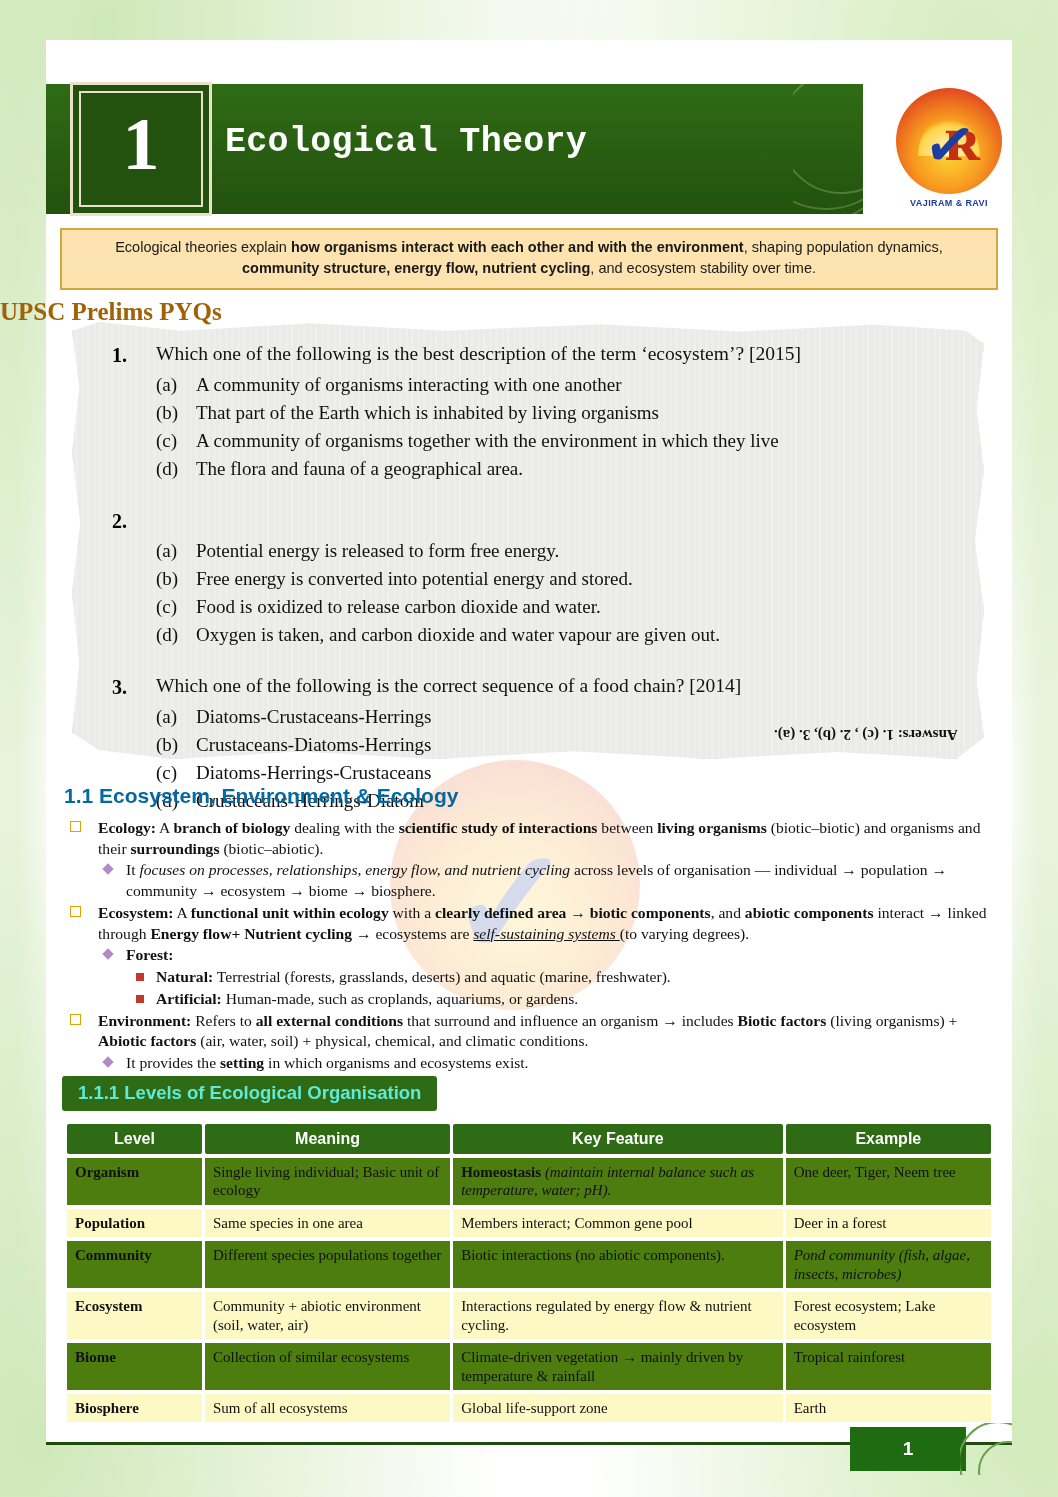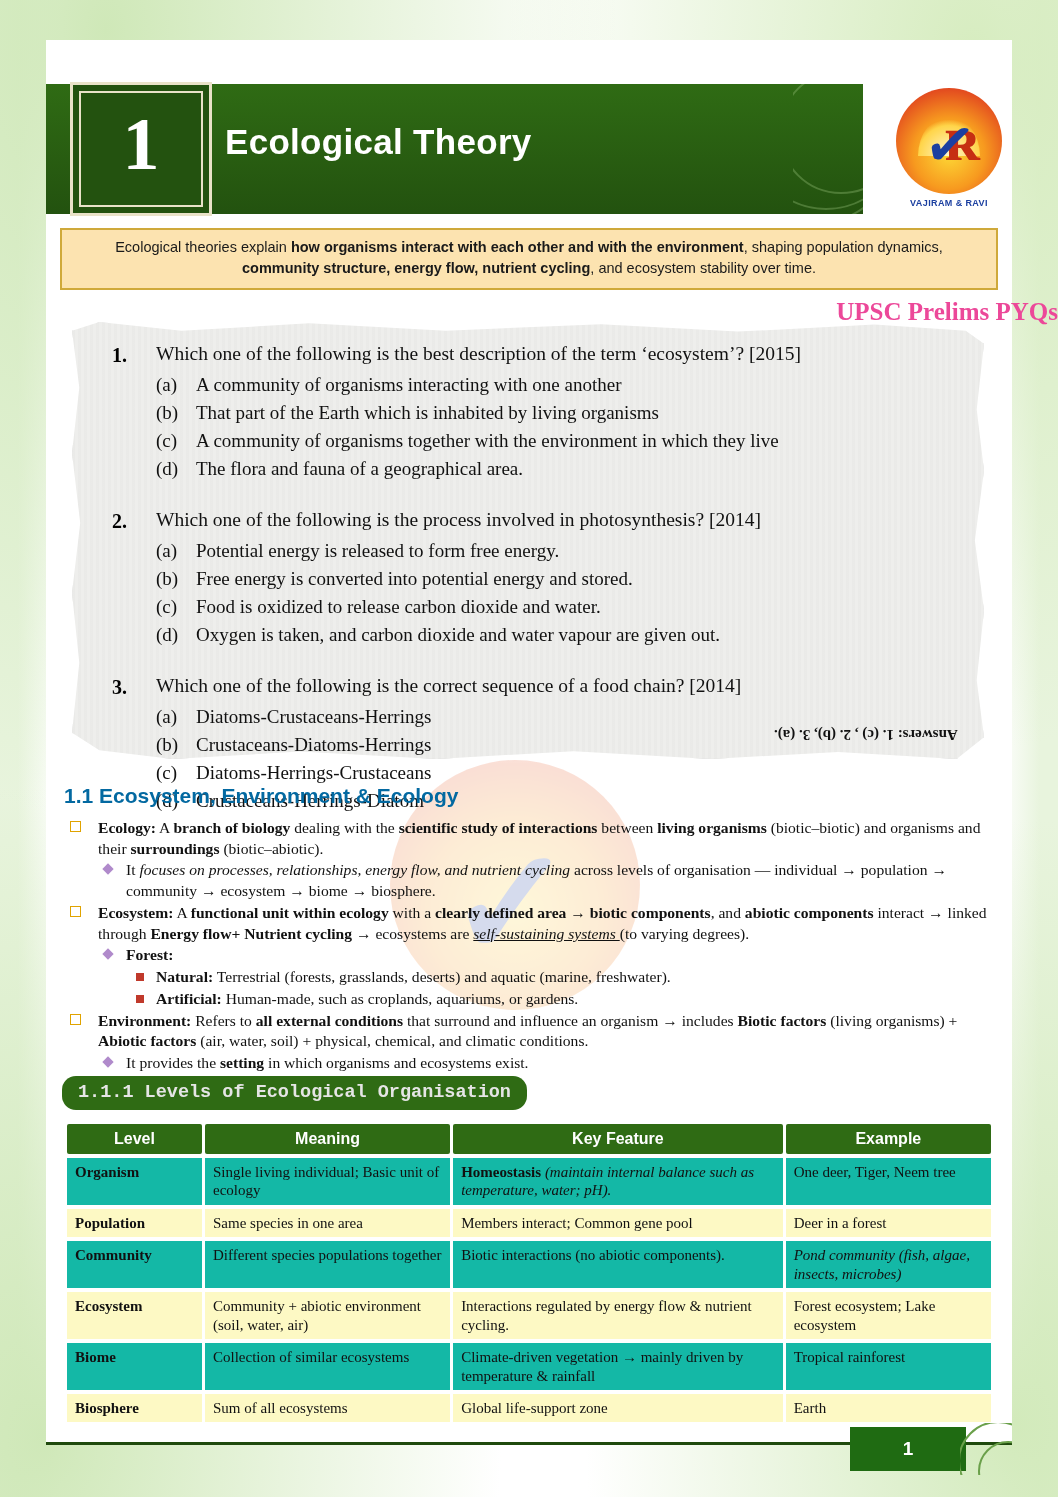--- a/index.html
+++ b/index.html
@@ -49,21 +49,21 @@
     border:2px solid #e9e2c8;
   }
   .chapnum{
     position:absolute;left:0;right:0;top:14px;text-align:center;
     color:#fff;font-size:74px;line-height:90px;font-weight:700;
     font-family:"Liberation Serif",serif;
   }
   .chaptitle{
     position:absolute;left:225px;top:122px;
     color:#ffffff;font-size:35px;font-weight:700;letter-spacing:.3px;
-    font-family:Liberation Sans, sans-serif;
+    font-family:Liberation Mono, monospace;
   }
   
   .logo{
     position:absolute;right:48px;top:86px;width:122px;height:122px;
   }
   .logo .disc{
     position:absolute;left:8px;top:2px;width:106px;height:106px;border-radius:50%;
     background:radial-gradient(circle at 50% 62%,#fdd835 0%,#f79a1f 42%,#e2481f 78%,#c62f12 100%);
   }
   .logo .sun{
@@ -87,22 +87,22 @@
   .callout{
     position:absolute;left:60px;top:228px;width:938px;
     border:2px solid #cfa93a;background:#fce3b0;
     padding:7px 14px 9px 14px;box-sizing:border-box;
     font-family:"Liberation Sans",sans-serif;font-size:14.5px;color:#1a1a1a;
     text-align:center;line-height:1.45;
   }
   .callout b{font-weight:700;}
   
   .pyq-title{
-    position:absolute;left:0;right:0;top:298px;text-align:right;
-    font-size:25px;font-weight:700;color:#ec4899;
+    position:absolute;left:0;right:0;top:298px;text-align:left;
+    font-size:25px;font-weight:700;color:#a16207;
     font-family:"Liberation Serif",serif;
   }
   
   .paper{
     position:absolute;left:72px;top:322px;width:912px;height:437px;
     background:
       linear-gradient(125deg,rgba(0,0,0,.05) 0 2px,rgba(0,0,0,0) 2px),
       repeating-linear-gradient(90deg,rgba(0,0,0,.015) 0 3px,rgba(255,255,255,.02) 3px 6px),
       #eeeeec;
     box-shadow:0 1px 3px rgba(0,0,0,.22);
@@ -138,43 +138,43 @@
   .lvl1 .bq{position:absolute;left:6px;top:3px;width:9px;height:9px;border:1.6px solid #e0a300;}
   .lvl2{position:relative;padding-left:62px;margin-bottom:1px;}
   .lvl2 .bd{position:absolute;left:40px;top:5px;width:8px;height:8px;background:#b08acb;transform:rotate(45deg);}
   .lvl3{position:relative;padding-left:92px;margin-bottom:1px;}
   .lvl3 .bs{position:absolute;left:72px;top:6px;width:8px;height:8px;background:#c0392b;}
   .u{text-decoration:underline;}
   .i{font-style:italic;}
   
   .h3{
     position:absolute;left:62px;top:1076px;
-    background:#2f6b14;color:#e5e5e5;font-weight:700;font-size:18.5px;
-    padding:6px 16px 7px 16px;border-radius:14px;
-    font-family:Liberation Mono, monospace;
+    background:#2f6b14;color:#5eead4;font-weight:700;font-size:18.5px;
+    padding:6px 16px 7px 16px;border-radius:3px;
+    font-family:Liberation Sans, sans-serif;
   }
   
   table.lvl{
     position:absolute;left:64px;top:1120px;width:930px;
     border-collapse:separate;border-spacing:3px 4px;
     font-size:15px;color:#111;
   }
   table.lvl th{
     background:#2f6b14;color:#fff;font-family:"Liberation Sans",sans-serif;
     font-size:16px;font-weight:700;padding:6px 4px;text-align:center;border-radius:2px;
   }
   table.lvl td{
     padding:5px 8px;vertical-align:top;line-height:1.23;
   }
   .c0{width:130px;}
   .c1{width:248px;}
   .c2{width:338px;}
   .c3{width:206px;}
   td.name{font-weight:700;}
-  .rowA td{background:#14b8a6;}
+  .rowA td{background:#4d7c0f;}
   .rowB td{background:#fdf9c4;}
   
   .footer-line{
     position:absolute;left:46px;right:46px;bottom:52px;height:3px;background:#1f4a0d;
   }
   .page-badge{
     position:absolute;right:92px;bottom:26px;width:116px;height:44px;
     background:#1f6b12;color:#fff;font-weight:700;font-size:19px;
     display:flex;align-items:center;justify-content:center;
     font-family:"Liberation Sans",sans-serif;
@@ -241,24 +241,20 @@
   <div class="optlbl opt" style="left:84px;top:52px;">(a)</div>
   <div class="opt" style="left:124px;top:52px;">A community of organisms interacting with one another</div>
   <div class="optlbl opt" style="left:84px;top:80px;">(b)</div>
   <div class="opt" style="left:124px;top:80px;">That part of the Earth which is inhabited by living organisms</div>
   <div class="optlbl opt" style="left:84px;top:108px;">(c)</div>
   <div class="opt" style="left:124px;top:108px;">A community of organisms together with the environment in which they live</div>
   <div class="optlbl opt" style="left:84px;top:136px;">(d)</div>
   <div class="opt" style="left:124px;top:136px;">The flora and fauna of a geographical area.</div>
 
   <div class="qnum" style="left:40px;top:188px;">2.</div>
-  <div class="qtext q" style="left:84px;top:188px;">
-    <span>Which one of the following is the process involved in photosynthesis?</span>
-    <span class="yr">[2014]</span>
-  </div>
   <div class="optlbl opt" style="left:84px;top:218px;">(a)</div>
   <div class="opt" style="left:124px;top:218px;">Potential energy is released to form free energy.</div>
   <div class="optlbl opt" style="left:84px;top:246px;">(b)</div>
   <div class="opt" style="left:124px;top:246px;">Free energy is converted into potential energy and stored.</div>
   <div class="optlbl opt" style="left:84px;top:274px;">(c)</div>
   <div class="opt" style="left:124px;top:274px;">Food is oxidized to release carbon dioxide and water.</div>
   <div class="optlbl opt" style="left:84px;top:302px;">(d)</div>
   <div class="opt" style="left:124px;top:302px;">Oxygen is taken, and carbon dioxide and water vapour are given out.</div>
 
   <div class="qnum" style="left:40px;top:354px;">3.</div>

